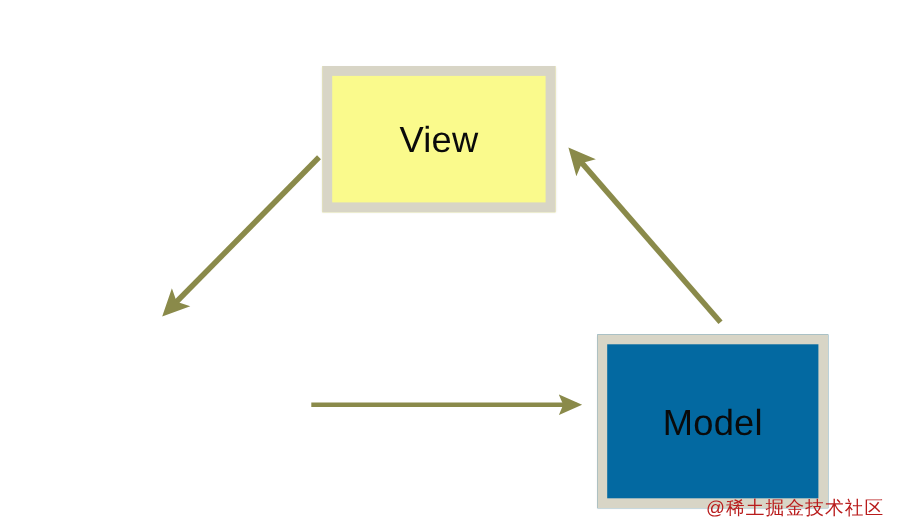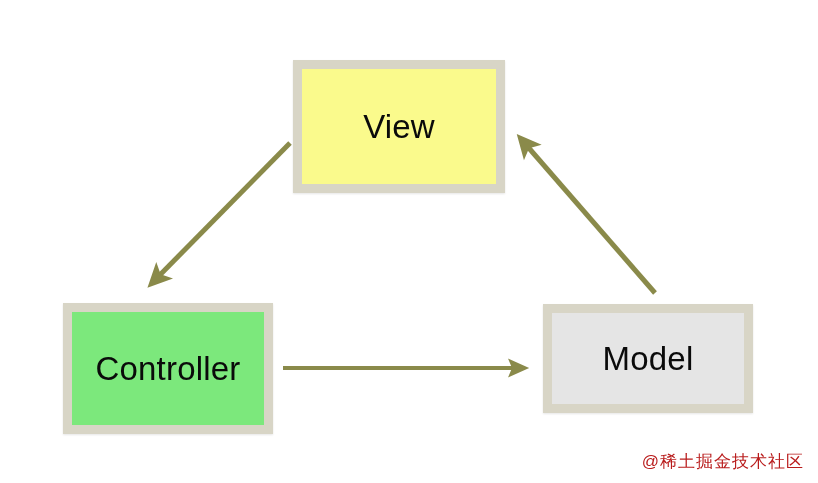--- a/index.html
+++ b/index.html
@@ -47,22 +47,22 @@
     left: 63px;
     top: 303px;
     width: 210px;
     height: 131px;
     background: #7ce87c;
   }
   #node-model {
     left: 543px;
     top: 304px;
     width: 210px;
-    height: 109px;
-    background: #e5e5e5;
+    height: 158px;
+    background: #0369a1;
   }
   #arrow-layer {
     position: absolute;
     left: 0;
     top: 0;
     width: 818px;
     height: 483px;
     pointer-events: none;
   }
   .watermark {
@@ -95,23 +95,20 @@
 
     <line x1="283" y1="368" x2="524" y2="368" stroke="#8a8a4a" stroke-width="4" stroke-linecap="butt" marker-end="url(#ah-thin)"></line>
 
     <line x1="655" y1="293" x2="521" y2="139" stroke="#8a8a4a" stroke-width="5" stroke-linecap="butt" marker-end="url(#ah-thick)"></line>
   </svg>
 
   <div class="node" id="node-view">
     <span class="node-label">View</span>
   </div>
 
-  <div class="node" id="node-controller">
-    <span class="node-label">Controller</span>
-  </div>
 
   <div class="node" id="node-model">
     <span class="node-label">Model</span>
   </div>
 
   <div class="watermark">@稀土掘金技术社区</div>
 
 </div>
 
 </body></html>

